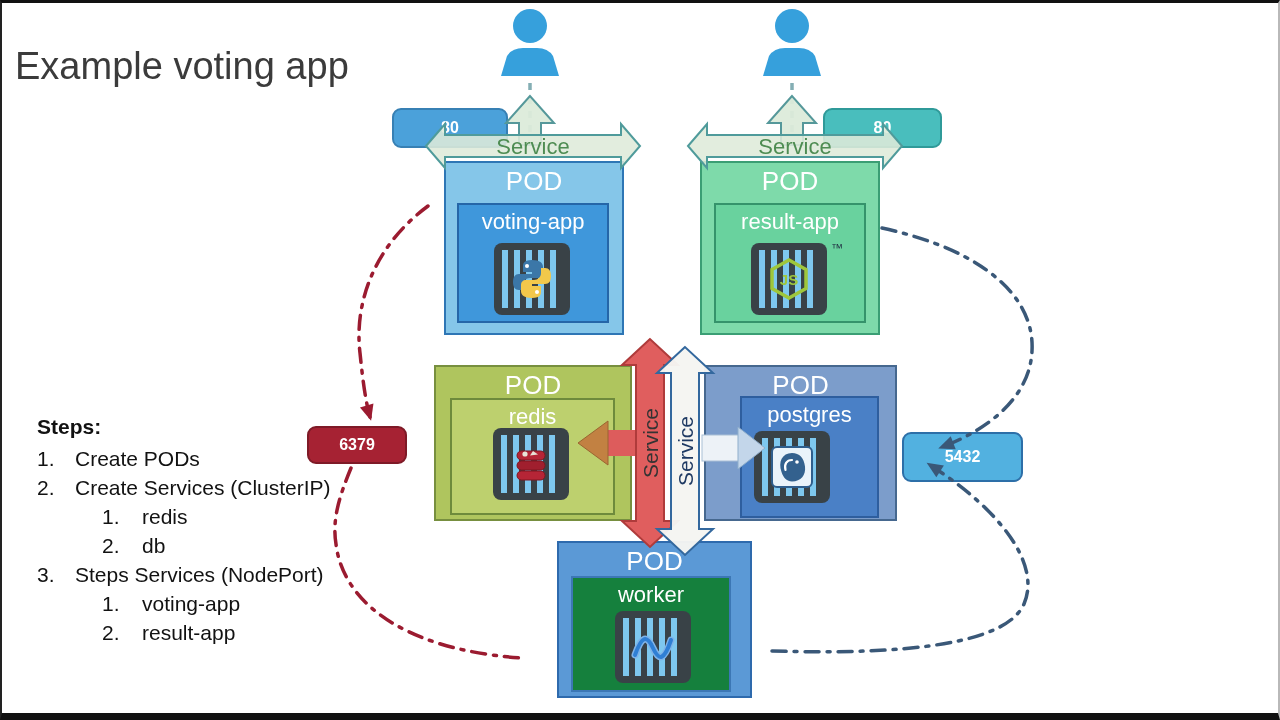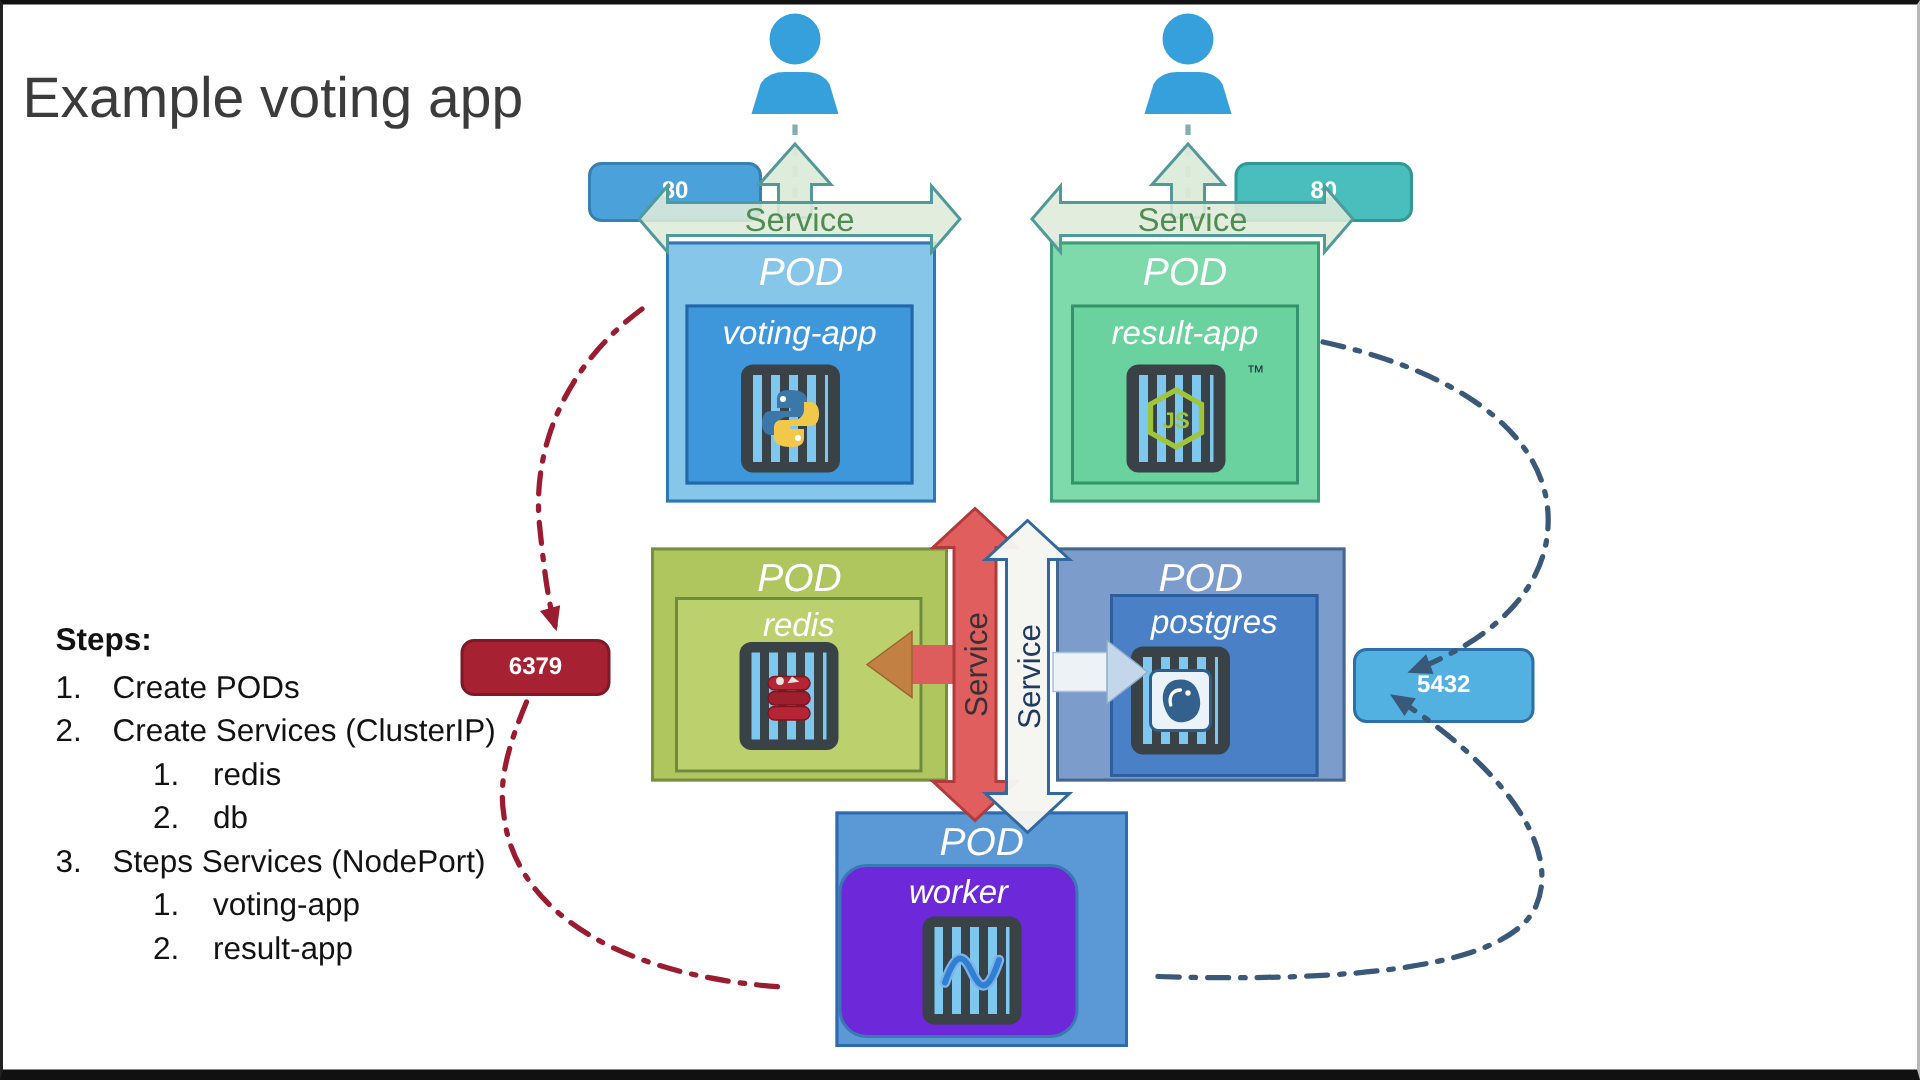--- a/index.html
+++ b/index.html
@@ -8,36 +8,36 @@
          overflow:hidden;font-family:"Liberation Sans",sans-serif;}
   .title{position:absolute;left:13px;top:42px;font-size:38px;color:#3b3b3b;letter-spacing:0px;}
   
   .steps{position:absolute;left:35px;top:412px;font-size:21px;color:#121212;width:330px;}
   .steps .heading{font-weight:bold;height:29px;}
   .srow{display:flex;height:29px;align-items:center;}
   .srow .num{width:38px;flex:none;}
   .srow.sub{margin-left:65px;}
   .srow.sub .num{width:40px;}
   
-  .pod{position:absolute;border:2px solid;box-sizing:border-box;z-index:1;font-style:italic;}
+  .pod{position:absolute;border:2px solid;box-sizing:border-box;z-index:1;}
   .pod .pod-label{color:#fff;font-size:26px;text-align:center;margin-top:3px;}
   .pod-inner{position:absolute;border:2px solid;box-sizing:border-box;}
   .pod-inner .pod-name{color:#fff;font-size:22px;text-align:center;margin-top:4px;}
   #pod-voting{left:442px;top:158px;width:180px;height:174px;background:#85C6E9;border-color:#2E76B5;}
   #pod-voting .pod-inner{left:11px;top:40px;width:152px;height:120px;background:#3F97DB;border-color:#2566A8;}
   #pod-result{left:698px;top:158px;width:180px;height:174px;background:#7EDAAA;border-color:#3B9E74;}
   #pod-result .pod-inner{left:12px;top:40px;width:152px;height:120px;background:#69D29E;border-color:#35936B;}
   #pod-redis{left:432px;top:362px;width:198px;height:156px;background:#AFC55E;border-color:#778F3F;}
   #pod-redis .pod-inner{left:14px;top:31px;width:165px;height:117px;background:#BDD06E;border-color:#6E8A3C;}
   #pod-postgres{left:702px;top:362px;width:193px;height:156px;background:#7C9DCB;border-color:#46688F;}
   #pod-postgres .pod-inner{left:34px;top:29px;width:139px;height:122px;background:#4A80C6;border-color:#2E5E9E;}
   #pod-worker{left:555px;top:538px;width:195px;height:157px;background:#5B99D6;border-color:#2E6AAD;}
-  #pod-worker .pod-inner{left:0;top:33px;width:160px;height:116px;background:#6d28d9;border-color:#3C77B5;border-radius:19px;}
-  
-  .cicon{position:absolute;width:66px;height:72px;background:#394247;border-radius:8px;
+  #pod-worker .pod-inner{left:12px;top:33px;width:160px;height:116px;background:#15803d;border-color:#3C77B5;}
+  
+  .cicon{position:absolute;width:76px;height:72px;background:#394247;border-radius:8px;
          display:flex;align-items:center;justify-content:center;z-index:1;}
   .cicon .bars{position:absolute;left:8px;right:8px;top:7px;bottom:7px;
          background:repeating-linear-gradient(90deg,#7EC8EF 0 6px,#394247 6px 12px);}
   .cicon svg{position:relative;}
   #icon-voting{left:492px;top:240px;}
   #icon-result{left:749px;top:240px;}
   #icon-redis{left:491px;top:425px;}
   #icon-postgres{left:752px;top:428px;}
   #icon-worker{left:613px;top:608px;}
   .tm{position:absolute;left:829px;top:238px;font-size:12px;color:#234;z-index:2;}

